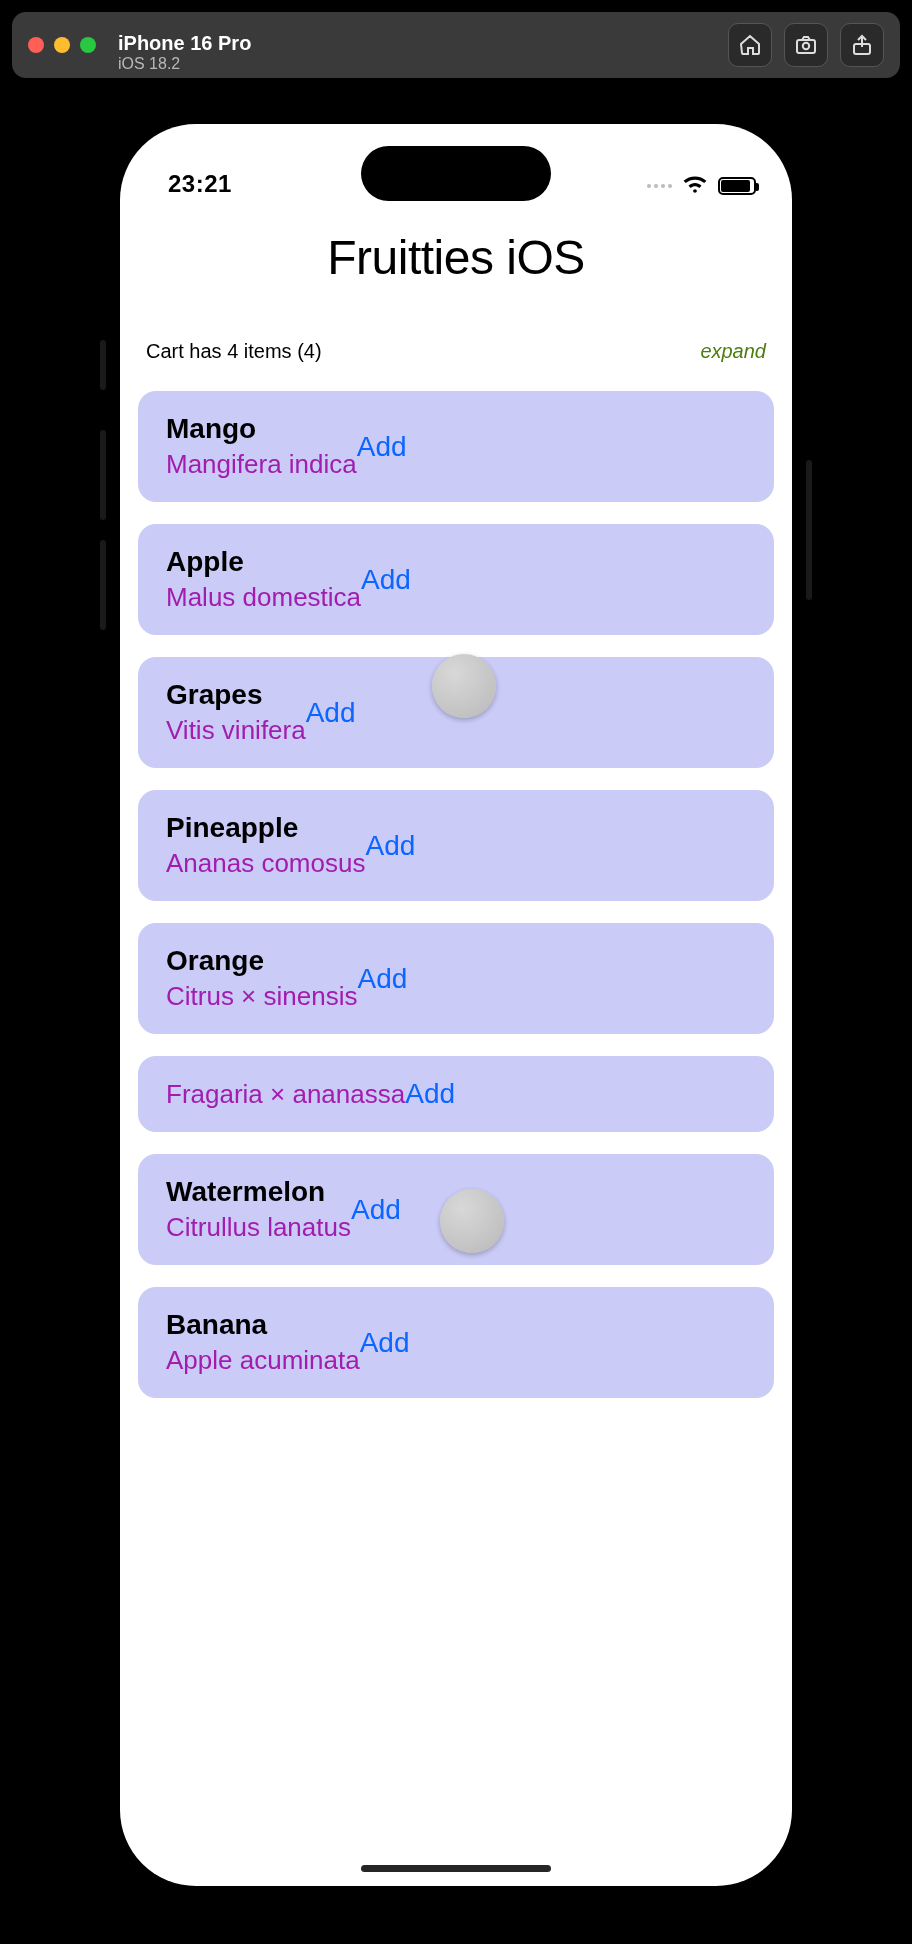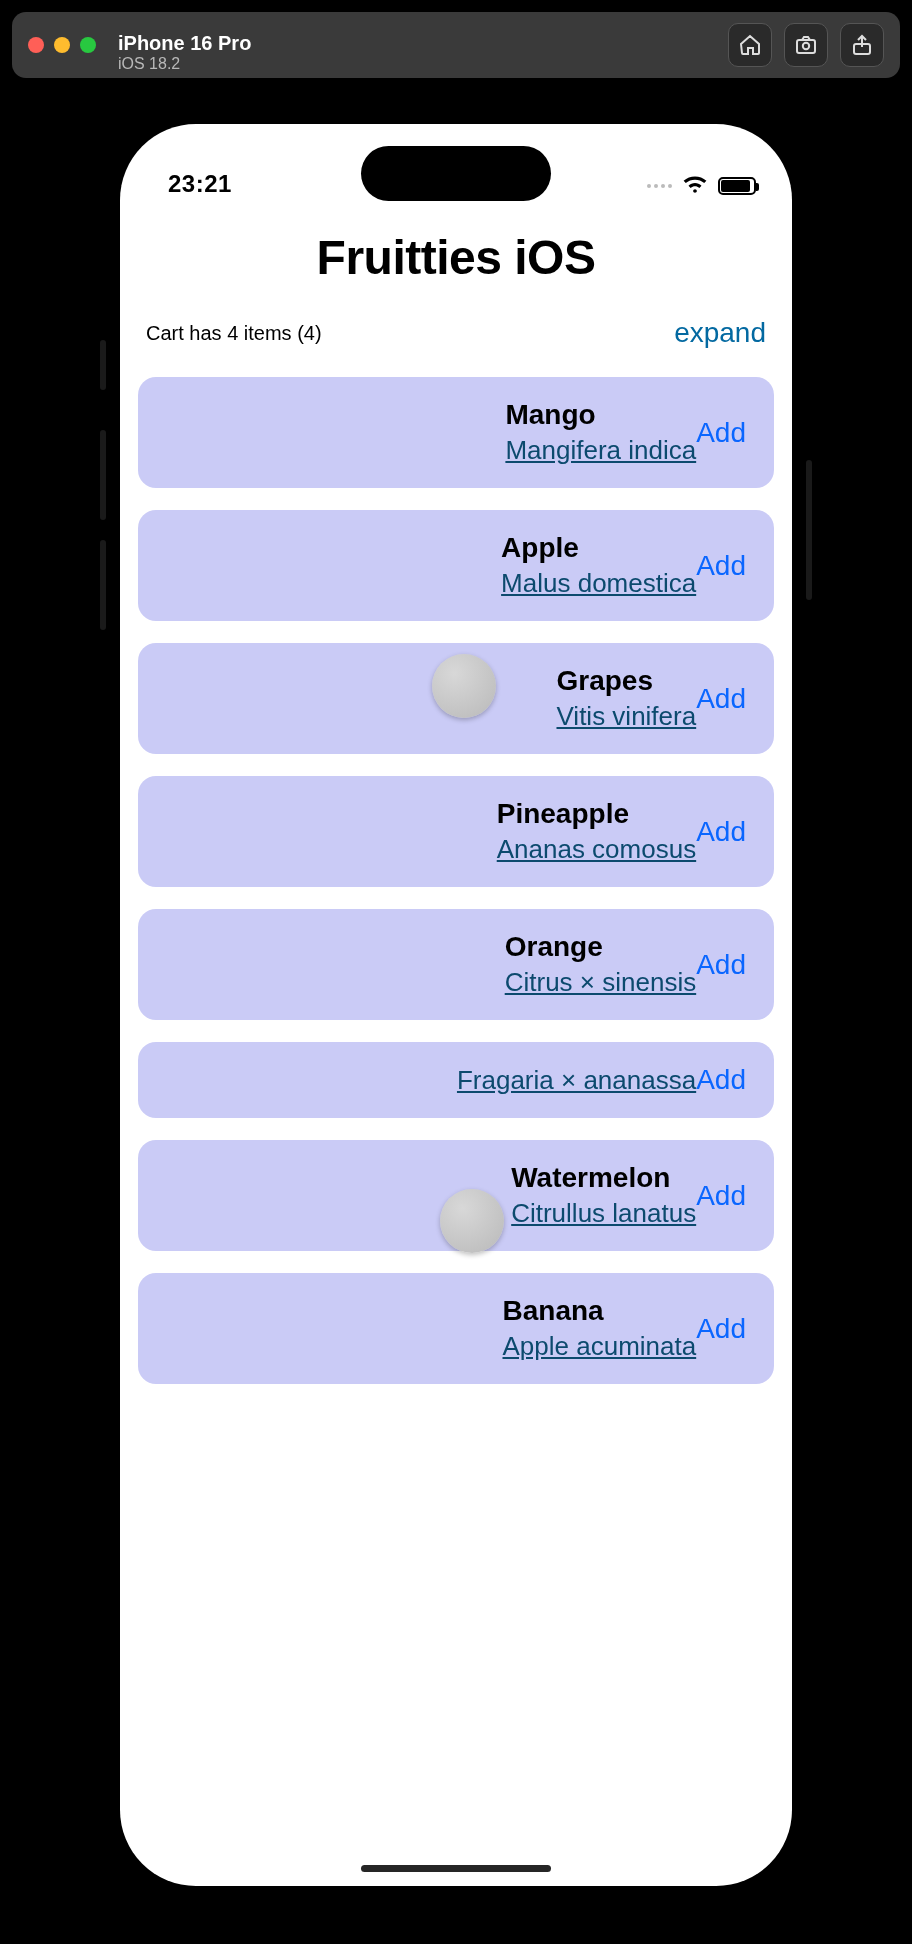--- a/index.html
+++ b/index.html
@@ -94,42 +94,42 @@
   .batt::after {
     content:""; position:absolute; right:-5px; top:4px; width:3px; height:8px;
     background:#000; border-radius:0 2px 2px 0;
   }
   .batt .fill { position:absolute; left:1px; top:1px; bottom:1px; width:85%; background:#000; border-radius:2px; }
 
   
   .app-title {
     text-align:center;
     font-size:48px;
-    font-weight:700;
+    font-weight:400;
     margin-top:26px;
-    margin-bottom:32px;
+    margin-bottom:55px;
     letter-spacing:-0.5px;
   }
   .cart-row {
     display:flex; align-items:center; justify-content:space-between;
     padding: 0 26px 28px 26px;
   }
   .cart-text { font-size:20px; color:#000; }
-  .expand-link { font-size:28px; color:#0369a1; }
+  .expand-link { font-size:20px; color:#4d7c0f;font-style:italic; }
 
   .list { padding: 0 18px; display:flex; flex-direction:column; gap:22px; }
   .card {
     background:#cacbf6;
     border-radius:18px;
     padding:22px 28px;
-    display:flex; align-items:center; justify-content:flex-end;
+    display:flex; align-items:center; justify-content:flex-start;
   }
   .card .info { display:flex; flex-direction:column; gap:4px; }
   .fruit-name { font-size:28px; font-weight:800; color:#000; }
-  .fruit-sci  { font-size:26px; color:#0c4a6e;text-decoration:underline; }
+  .fruit-sci  { font-size:26px; color:#a21caf; }
   .add-btn    { font-size:28px; color:#0a66ff; font-weight:400; }
 
   
   .touch {
     position:absolute; width:64px; height:64px; border-radius:50%;
     background: radial-gradient(circle at 35% 30%, #d8d8d8, #b9b9b9);
     box-shadow: 0 2px 5px rgba(0,0,0,.25);
     z-index:20;
   }
   .touch1 { top:530px; left:312px; }

